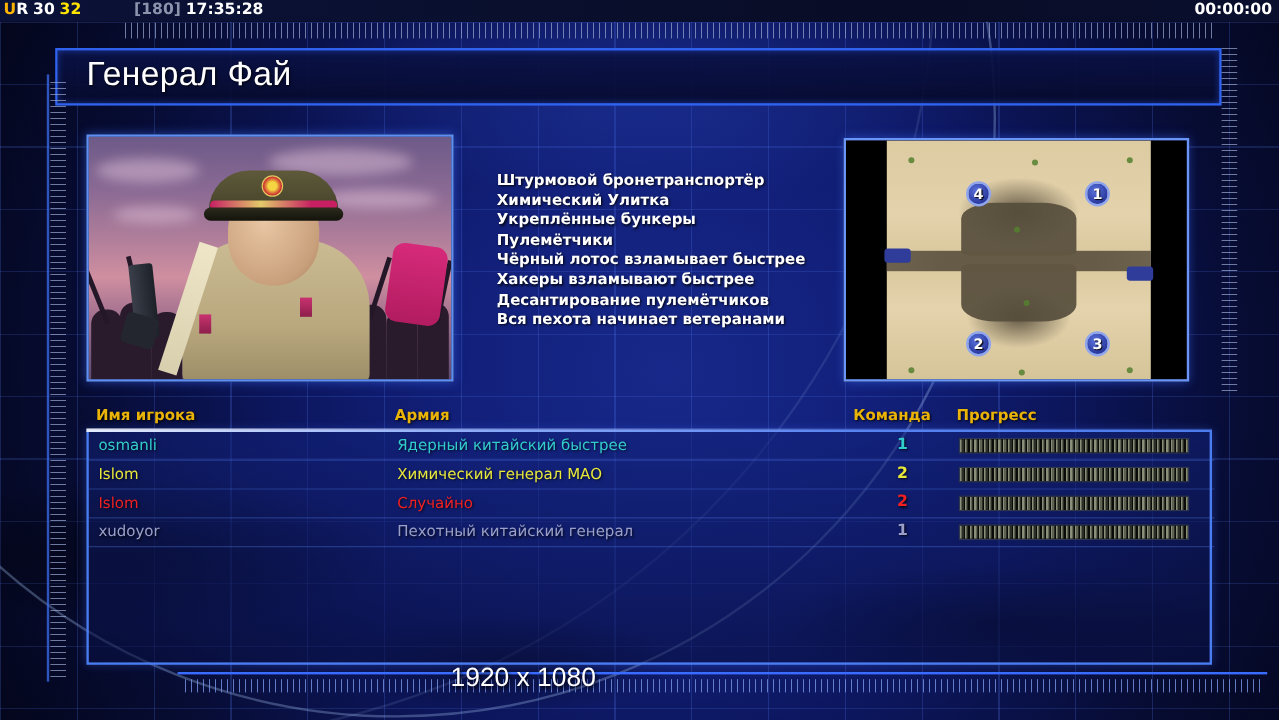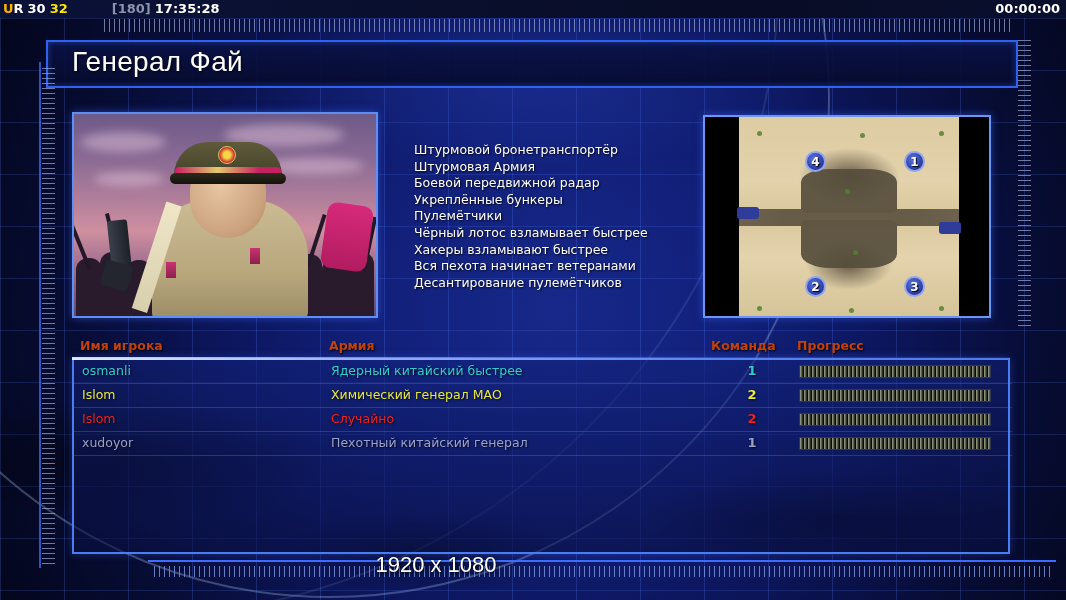--- a/index.html
+++ b/index.html
@@ -189,21 +189,21 @@
     content:""; position:absolute; left:-10px; bottom:-6px; width:28px; height:26px;
     background:#23262e; border-radius:4px; transform:rotate(22deg);
   }
   .medal {
     position:absolute; width:10px; height:16px;
     background: linear-gradient(180deg,#c9326f,#8d1f4c);
   }
 
   
   #abilities {
-    position:absolute; left:414px; top:142px; width:290px;
+    position:absolute; left:414px; top:142px; width:290px;font-weight:bold;
   }
   .ability {
     color:#ffffff; font-size:12.5px; line-height:16.6px;
     font-family:"DejaVu Sans", sans-serif;
     text-shadow:1px 1px 2px rgba(0,0,0,.85);
     white-space:nowrap;
   }
 
   
   #minimap-frame {
@@ -249,21 +249,21 @@
     border:2px solid #4a7cf2;
     background: linear-gradient(180deg, rgba(18,34,122,.55), rgba(9,16,66,.55));
     z-index:20;
     box-shadow:0 0 8px rgba(60,110,255,.35);
   }
   #col-headers {
     position:absolute; left:72px; top:338px; width:938px; height:20px; z-index:21;
   }
   .col-head {
     position:absolute; top:0;
-    color:#c2410c; font-size:12.5px; font-weight:bold;
+    color:#eab308; font-size:12.5px; font-weight:bold;
     font-family:"DejaVu Sans", sans-serif;
     text-shadow:1px 1px 2px rgba(0,0,0,.9);
     white-space:nowrap;
   }
   #ch-name { left:8px; }
   #ch-army { left:257px; }
   #ch-team { left:639px; }
   #ch-prog { left:725px; }
   #head-underline {
     position:absolute; left:72px; top:357px; width:938px; height:3px; z-index:22;
@@ -369,28 +369,27 @@
         <div id="gen-cap"></div>
         <div id="gen-band"></div>
         <div id="gen-brim"></div>
         <div id="gen-emblem"></div>
         <div id="gen-pistol"></div>
       </div>
     </div>
 
     <div id="abilities">
         <div class="ability">Штурмовой бронетранспортёр</div>
-        <div class="ability">Штурмовая Армия</div>
-        <div class="ability">Боевой передвижной радар</div>
+        <div class="ability">Химический Улитка</div>
         <div class="ability">Укреплённые бункеры</div>
         <div class="ability">Пулемётчики</div>
         <div class="ability">Чёрный лотос взламывает быстрее</div>
         <div class="ability">Хакеры взламывают быстрее</div>
+        <div class="ability">Десантирование пулемётчиков</div>
         <div class="ability">Вся пехота начинает ветеранами</div>
-        <div class="ability">Десантирование пулемётчиков</div>
       </div>
 
     <div id="minimap-frame">
       <div id="minimap">
         <div class="mm-center-mass" id="mm-cm-top"></div>
         <div class="mm-center-mass" id="mm-cm-bot"></div>
         <div id="mm-river"></div>
         <div id="mm-water-l"></div>
         <div id="mm-water-r"></div>
         <div class="mm-tree" style="left:8%;  top:7%;"></div>

